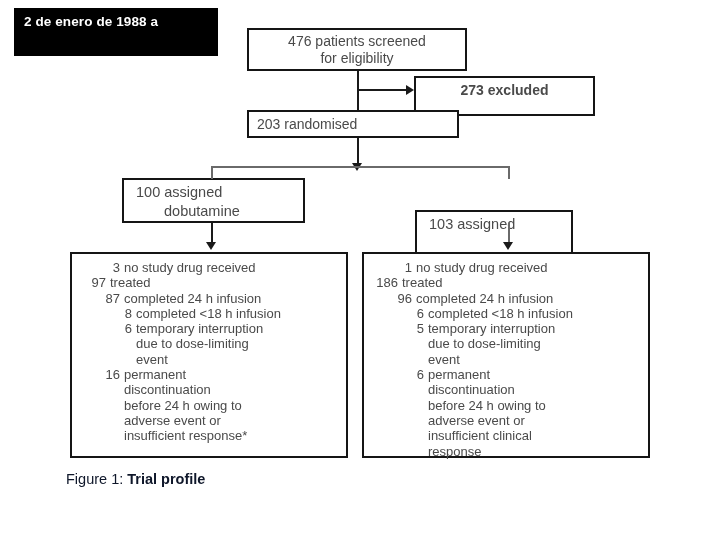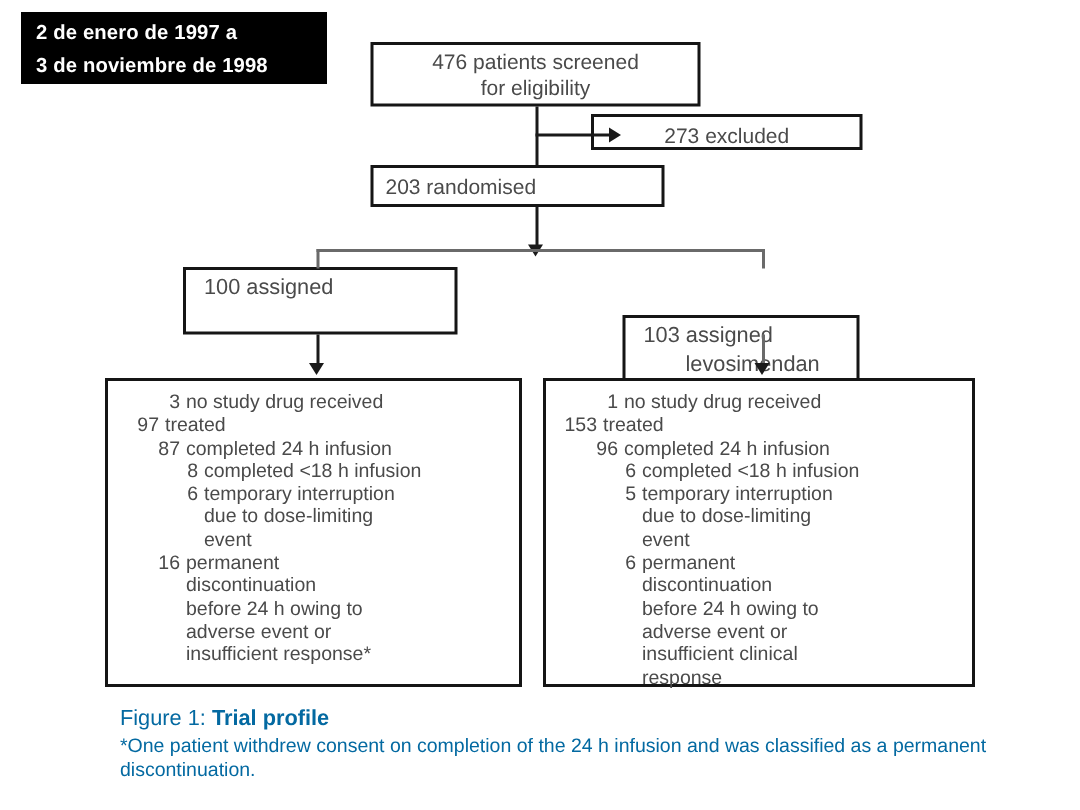--- a/index.html
+++ b/index.html
@@ -52,30 +52,30 @@
   #box-screened {
     left: 247px; top: 28px; width: 220px; height: 43px;
   }
   #box-screened .txt {
     text-align: center;
     padding-top: 3px;
   }
 
   
   #box-excluded {
-    left: 394px; top: 76px; width: 181px; height: 24px;
+    left: 414px; top: 76px; width: 181px; height: 40px; font-weight: bold;
   }
   #box-excluded .txt {
     text-align: center;
     padding-top: 4px;
   }
 
   
   #box-randomised {
-    left: 247px; top: 110px; width: 196px; height: 28px;
+    left: 247px; top: 110px; width: 212px; height: 28px;
   }
   #box-randomised .txt {
     text-align: left;
     padding: 4px 0 0 8px;
   }
 
   
   #box-assign-left {
     left: 122px; top: 178px; width: 183px; height: 45px;
   }
@@ -153,68 +153,67 @@
     position: absolute;
     width: 0; height: 0;
     border-top: 5px solid transparent;
     border-bottom: 5px solid transparent;
     border-left: 8px solid #1a1a1a;
   }
 
   
   #caption {
     position: absolute;
-    left: 80px;
+    left: 66px;
     top: 470px;
     width: 600px;
-    color: #0369a1;
+    color: #0f172a;
   }
   #caption .cap-title {
     font-size: 14.5px;
     line-height: 18px;
     font-weight: normal;
   }
   #caption .cap-title b { font-weight: bold; }
   #caption .cap-note {
     font-size: 13px;
     line-height: 15.5px;
     margin-top: 1px;
   }
 </style>
 </head>
 <body>
 
 <div id="date-label">
-  <div>2 de enero de 1997 a</div>
-  <div>3 de noviembre de 1998</div>
+  <div>2 de enero de 1988 a</div>
 </div>
 
 <div class="box" id="box-screened">
   <div class="txt">476 patients screened
 for eligibility</div>
 </div>
 
 <div class="box" id="box-excluded">
   <div class="txt">273 excluded</div>
 </div>
 
 <div class="box" id="box-randomised">
   <div class="txt">203 randomised</div>
 </div>
 
 <div class="box" id="box-assign-left">
   <div class="assign-txt">
     <span>100 assigned</span>
+    <span class="l2">dobutamine</span>
   </div>
 </div>
 
 <div class="box" id="box-assign-right">
   <div class="assign-txt">
     <span>103 assigned</span>
-    <span class="l2">levosimendan</span>
   </div>
 </div>
 
 <div class="vline" style="left:357px; top:71px; height:39px;"></div>
 
 <div class="hline" style="left:357px; top:89px; width:50px;"></div>
 <div class="arrow-right" style="left:406px; top:85px;"></div>
 
 <div class="vline" style="left:357px; top:138px; height:28px;"></div>
 <div class="arrow-down" style="left:352px; top:163px;"></div>
@@ -266,21 +265,21 @@
     </ul>
 </div>
 
 <div class="detail-box" id="box-detail-right">
   <ul class="detail-list" id="detail-list-right">
       <li class="lvl1">
         <span class="num">1</span>
         <span class="lbl">no study drug received</span>
       </li>
       <li class="lvl0">
-        <span class="num">153</span>
+        <span class="num">186</span>
         <span class="lbl">treated</span>
       </li>
       <li class="lvl1">
         <span class="num">96</span>
         <span class="lbl">completed 24 h infusion</span>
       </li>
       <li class="lvl2">
         <span class="num">6</span>
         <span class="lbl">completed &lt;18 h infusion</span>
       </li>
@@ -299,14 +298,13 @@
 insufficient clinical
 response</span>
       </li>
     </ul>
 </div>
 
 <div id="caption">
   <div class="cap-title">
     <span>Figure 1: </span><b>Trial profile</b>
   </div>
-  <div class="cap-note">*One patient withdrew consent on completion of the 24 h infusion and was classified as a permanent discontinuation.</div>
 </div>
 
 </body></html>

